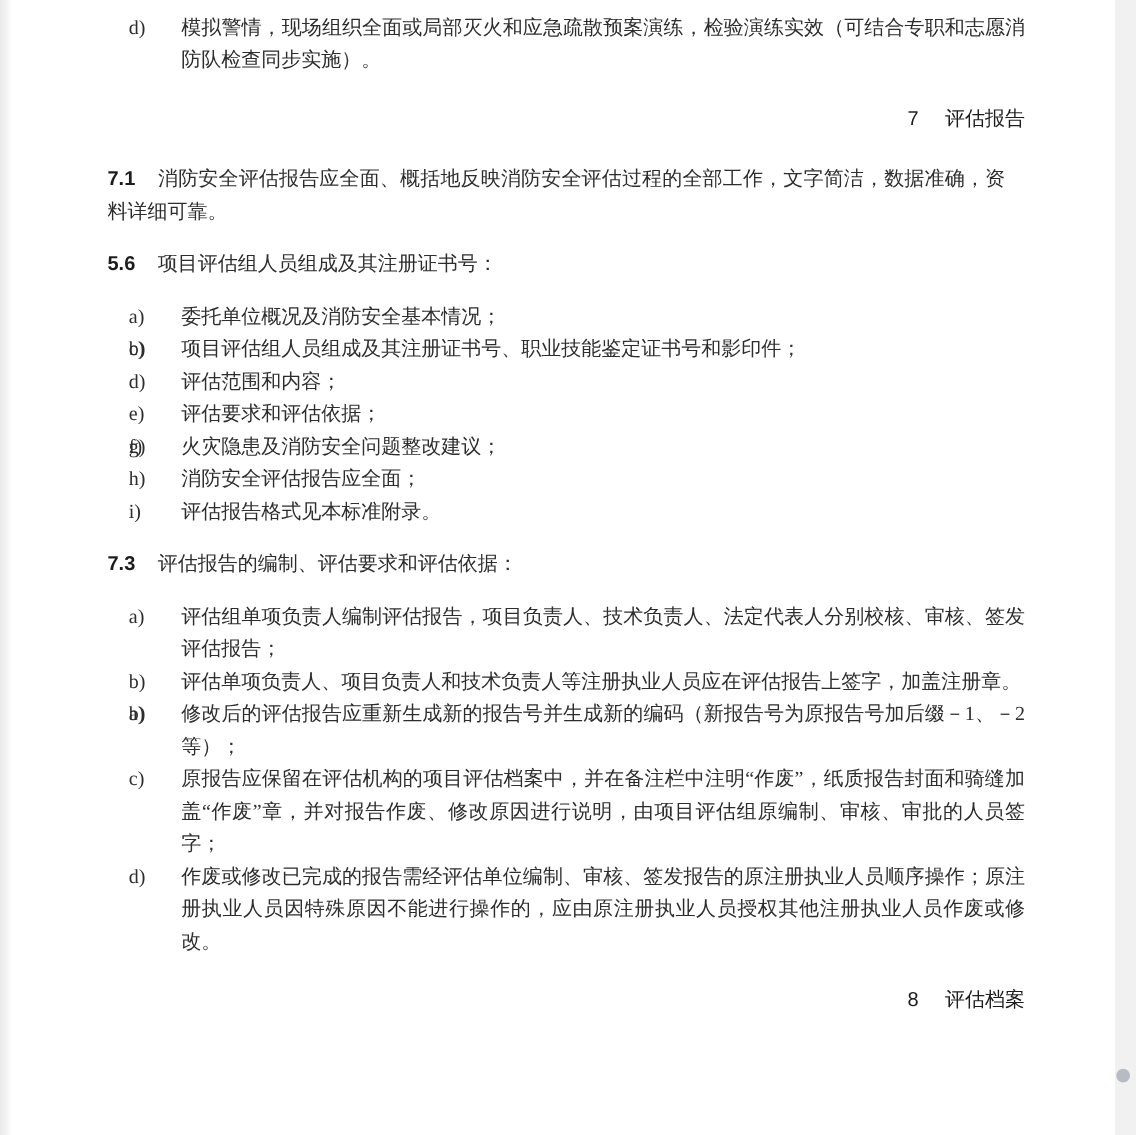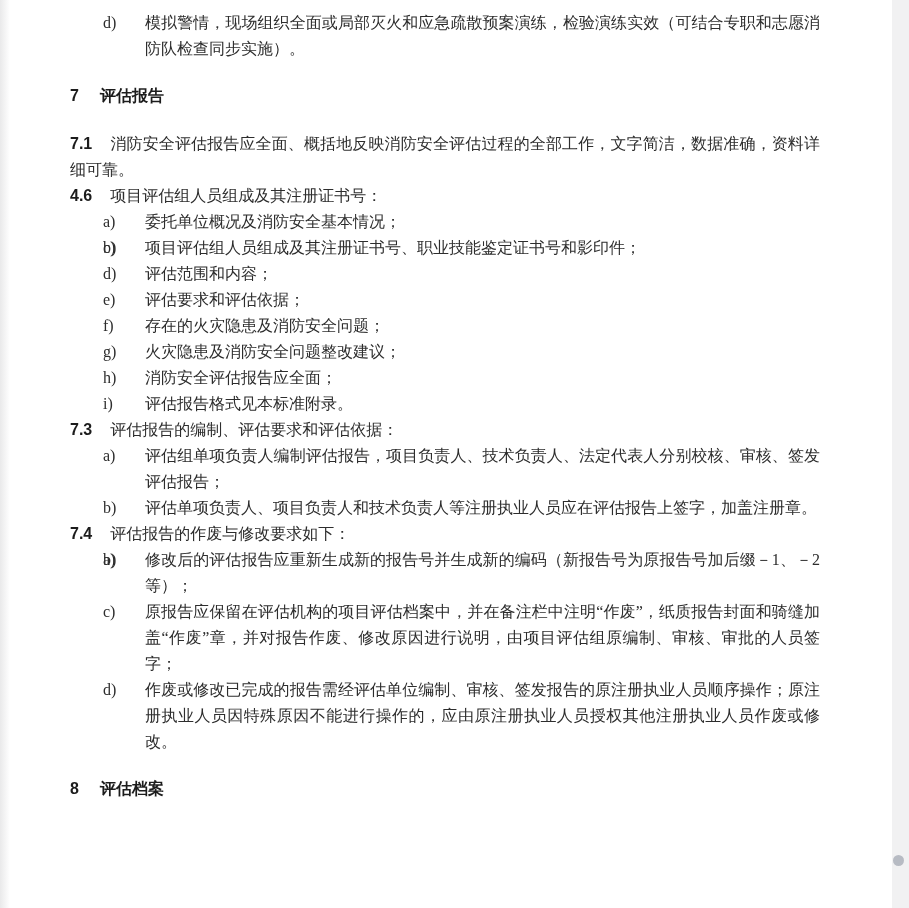--- a/index.html
+++ b/index.html
@@ -42,33 +42,33 @@
     left: 70px;
     top: 10px;
     width: 750px;
     color: #2d2d2d;
     font-size: 16px;
     line-height: 26px;
     text-align: justify;
   }
   .heading {
     margin: 20px 0 22px 0;
-    font-weight: bold;
+    font-weight: normal;
     font-size: 16px;
     line-height: 27px;
     color: #1c1c1c;
     font-family: "Liberation Sans", "DejaVu Sans", sans-serif;
-    text-align: left;
+    text-align: right;
   }
   .heading .hnum {
     display: inline-block;
     margin-right: 21px;
   }
   .clause {
-    margin: 0;
+    margin: 16px;
   }
   .clause .cnum {
     font-weight: bold;
     font-family: "Liberation Sans", "DejaVu Sans", sans-serif;
     color: #1c1c1c;
     margin-right: 18px;
   }
   .item {
     position: relative;
     margin: 0;
@@ -83,34 +83,33 @@
 </style>
 </head>
 <body>
 
 <div class="page">
   <div class="left-edge"></div>
   <div class="content" id="doc-content">
       <div class="item"><span class="marker">d)</span><span>模拟警情，现场组织全面或局部灭火和应急疏散预案演练，检验演练实效（可结合专职和志愿消防队检查同步实施）。</span></div>
       <div class="heading"><span class="hnum">7</span><span>评估报告</span></div>
       <div class="clause"><span class="cnum">7.1</span><span>消防安全评估报告应全面、概括地反映消防安全评估过程的全部工作，文字简洁，数据准确，资料详细可靠。</span></div>
-      <div class="clause"><span class="cnum">4.6</span><span>项目评估组人员组成及其注册证书号：</span></div>
+      <div class="clause"><span class="cnum">5.6</span><span>项目评估组人员组成及其注册证书号：</span></div>
       <div class="item"><span class="marker">a)</span><span>委托单位概况及消防安全基本情况；</span></div>
       <div class="item"><span class="marker">b)</span></div>
       <div class="item"><span class="marker">c)</span><span>项目评估组人员组成及其注册证书号、职业技能鉴定证书号和影印件；</span></div>
       <div class="item"><span class="marker">d)</span><span>评估范围和内容；</span></div>
       <div class="item"><span class="marker">e)</span><span>评估要求和评估依据；</span></div>
-      <div class="item"><span class="marker">f)</span><span>存在的火灾隐患及消防安全问题；</span></div>
+      <div class="item"><span class="marker">f)</span></div>
       <div class="item"><span class="marker">g)</span><span>火灾隐患及消防安全问题整改建议；</span></div>
       <div class="item"><span class="marker">h)</span><span>消防安全评估报告应全面；</span></div>
       <div class="item"><span class="marker">i)</span><span>评估报告格式见本标准附录。</span></div>
       <div class="clause"><span class="cnum">7.3</span><span>评估报告的编制、评估要求和评估依据：</span></div>
       <div class="item"><span class="marker">a)</span><span>评估组单项负责人编制评估报告，项目负责人、技术负责人、法定代表人分别校核、审核、签发评估报告；</span></div>
       <div class="item"><span class="marker">b)</span><span>评估单项负责人、项目负责人和技术负责人等注册执业人员应在评估报告上签字，加盖注册章。</span></div>
-      <div class="clause"><span class="cnum">7.4</span><span>评估报告的作废与修改要求如下：</span></div>
       <div class="item"><span class="marker">a)</span></div>
       <div class="item"><span class="marker">b)</span><span>修改后的评估报告应重新生成新的报告号并生成新的编码（新报告号为原报告号加后缀－1、－2等）；</span></div>
       <div class="item"><span class="marker">c)</span><span>原报告应保留在评估机构的项目评估档案中，并在备注栏中注明“作废”，纸质报告封面和骑缝加盖“作废”章，并对报告作废、修改原因进行说明，由项目评估组原编制、审核、审批的人员签字；</span></div>
       <div class="item"><span class="marker">d)</span><span>作废或修改已完成的报告需经评估单位编制、审核、签发报告的原注册执业人员顺序操作；原注册执业人员因特殊原因不能进行操作的，应由原注册执业人员授权其他注册执业人员作废或修改。</span></div>
       <div class="heading"><span class="hnum">8</span><span>评估档案</span></div>
     </div>
   <div class="gutter"></div>
   <div class="scroll-thumb"></div>
 </div>
 

